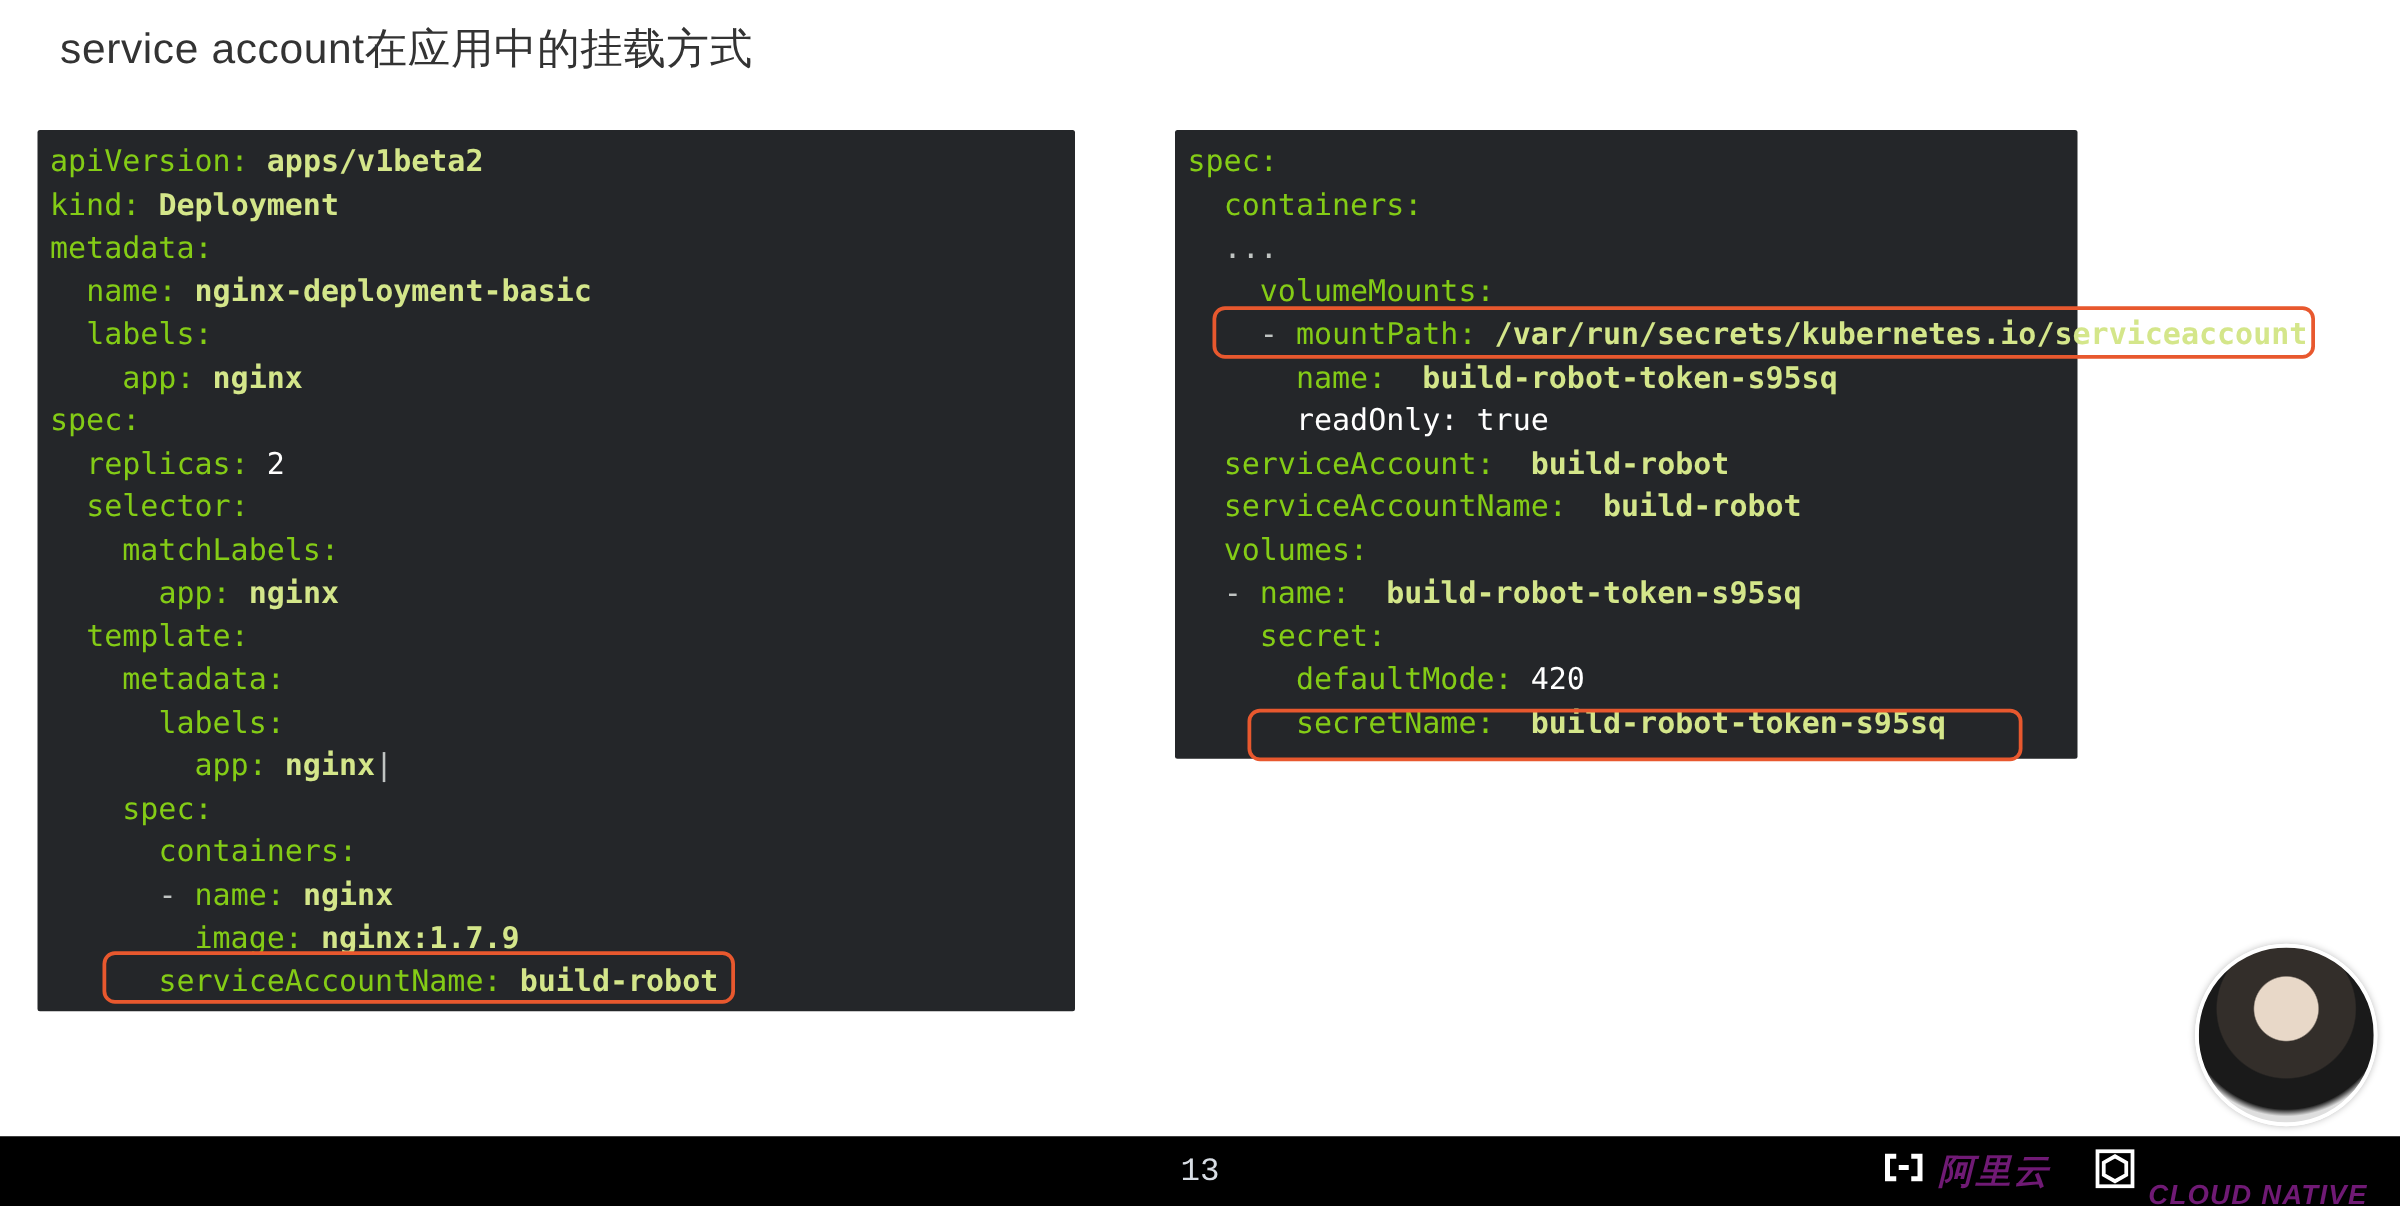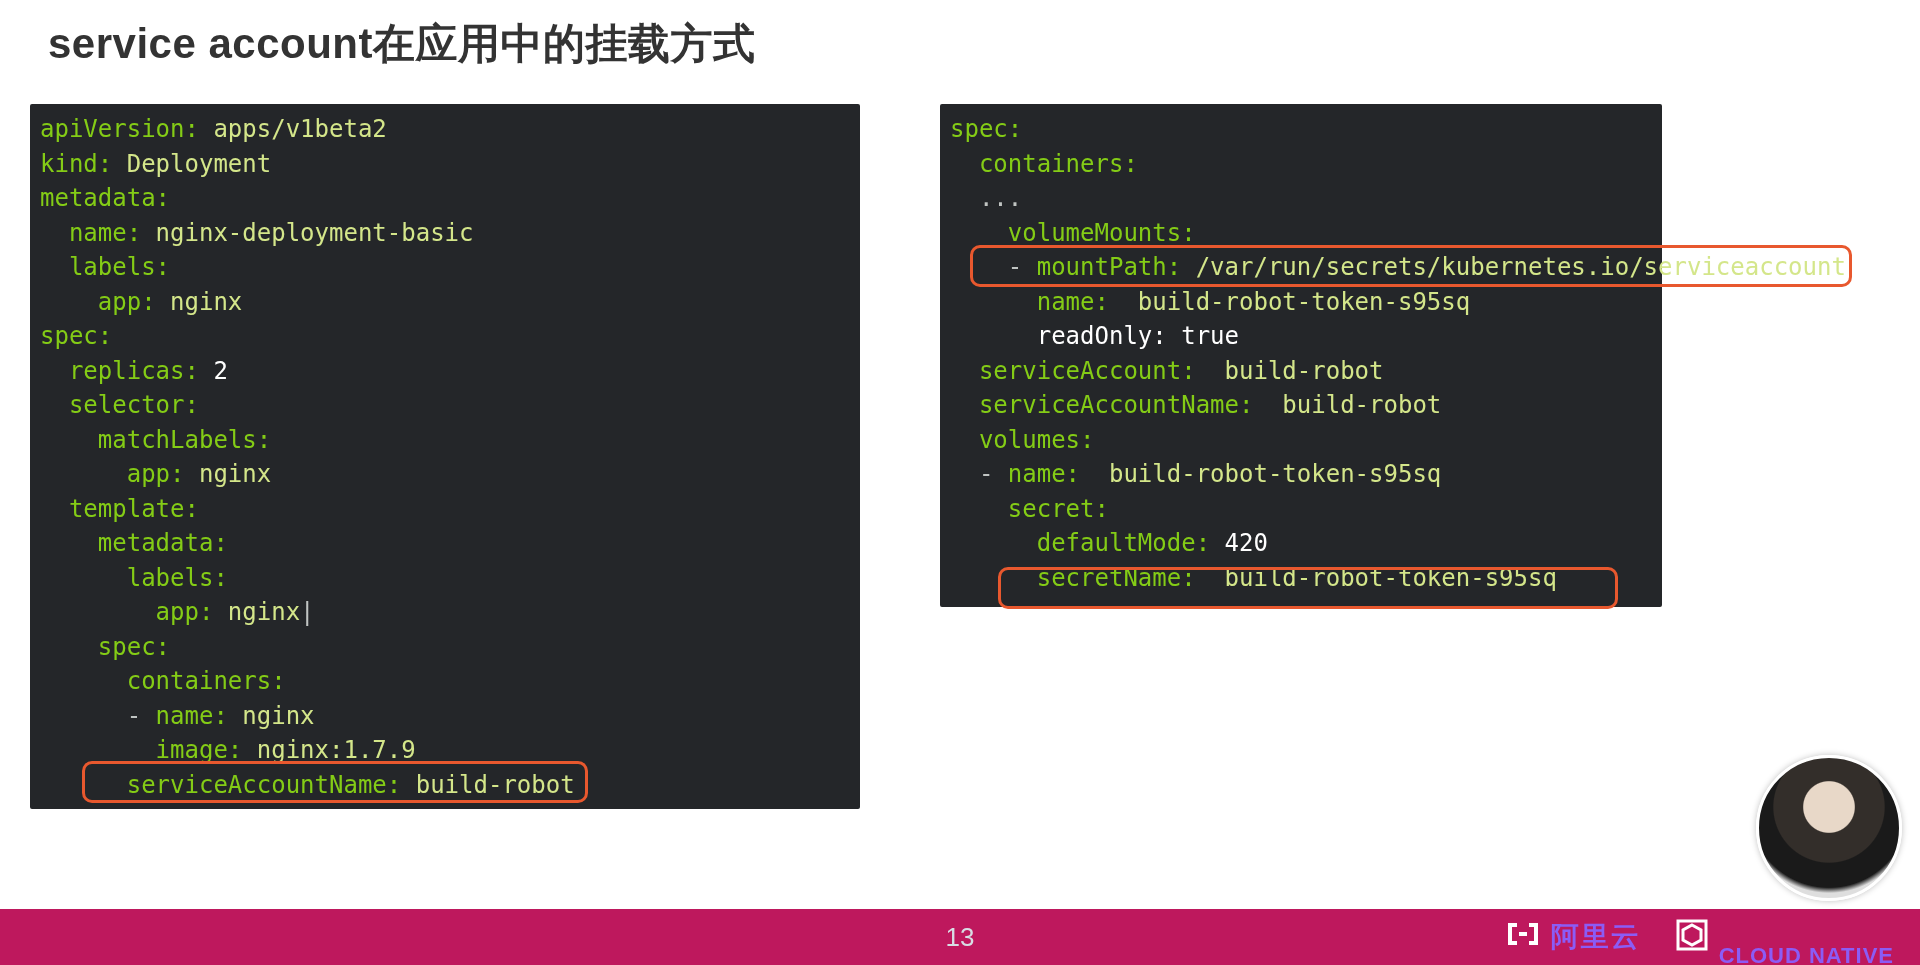--- a/index.html
+++ b/index.html
@@ -11,23 +11,23 @@
     font-family: "PingFang SC", "Microsoft YaHei", Arial, sans-serif;
     overflow: hidden;
     position: relative;
   }
 
   
   .slide-title {
     position: absolute;
     left: 48px;
     top: 16px;
-    font-size: 42px;
+    font-size: 34px;
     color: #333333;
-    font-weight: 700;
+    font-weight: 400;
     letter-spacing: 0.5px;
   }
 
   
   .code-block {
     position: absolute;
     background: #242629;
     color: #c1c8c4;
     border-radius: 2px;
     padding: 8px 10px 10px 10px;
@@ -35,63 +35,65 @@
     font-size: 24px;
     line-height: 34.5px;
     white-space: pre;
     box-sizing: border-box;
   }
   #code-left  { left: 30px;  top: 104px; width: 830px; height: 705px; }
   #code-right { left: 940px; top: 104px; width: 722px; height: 503px; }
 
   
   .k  { color: #84cc16; }   
-  .s  { color: #d4e68a; }   
+  .s  { color: #d4e68a; font-weight: bold; }   
   .n  { color: #ffffff; }   
   .p  { color: #c0c4c2; }   
   .w  { color: #ffffff; margin-top: 34px; }   
 
   
   .hl {
     position: absolute;
     border: 3px solid #e8582e;
     border-radius: 10px;
     box-sizing: border-box;
     pointer-events: none;
   }
 
   
   .footer-bar {
     position: absolute;
     left: 0;
     bottom: 0;
     width: 100%;
     height: 56px;
-    background: #be185d;
+    background: #000000;
     color: #ffffff;
     display: flex;
     align-items: center;
     justify-content: center;
+    font-family: Liberation Mono, monospace;
   }
   .page-number {
     font-size: 26px;
     color: #d8dde4;
   }
 
   
   .footer-logos {
     position: absolute;
     right: 26px;
     bottom: 0;
     height: 56px;
     display: flex;
     align-items: center;
     gap: 34px;
-    color: #8b5cf6;
+    color: #701a75;
     font-weight: 600;
+    font-style: italic;
   }
   .logo-aliyun { display: flex; align-items: center; gap: 10px; font-size: 28px; letter-spacing: 2px; }
   .logo-cncf   { display: flex; align-items: center; gap: 10px; }
   .cncf-text   { display: flex; flex-direction: column; line-height: 1.0; }
   .cncf-top    { font-size: 22px; font-weight: 800; letter-spacing: 1px; margin-top: 48px; }
   .cncf-bot    { font-size: 11px; letter-spacing: 1px; text-align: center; }
 
   
   .presenter {
     position: absolute;

